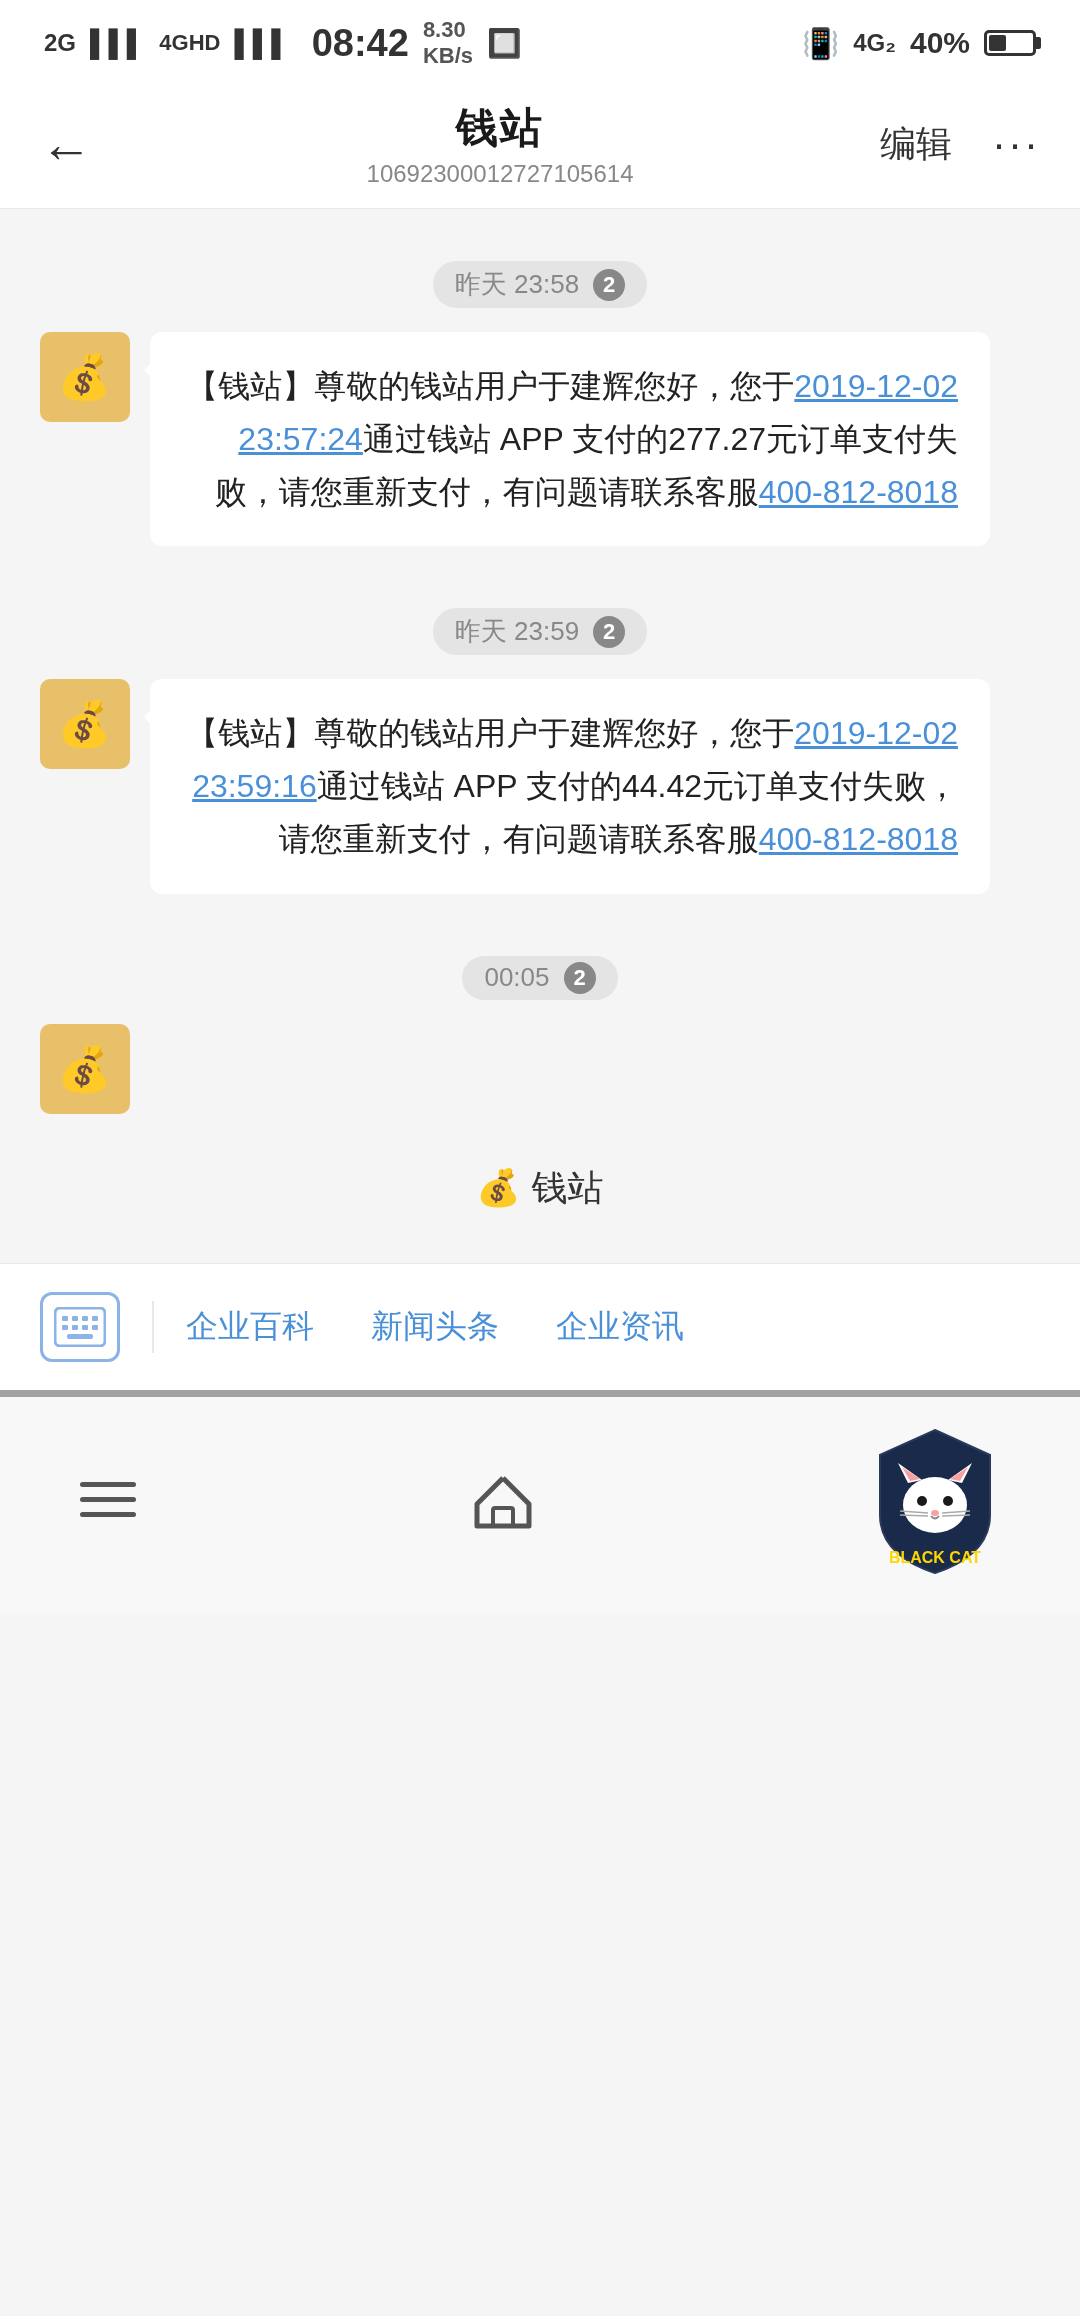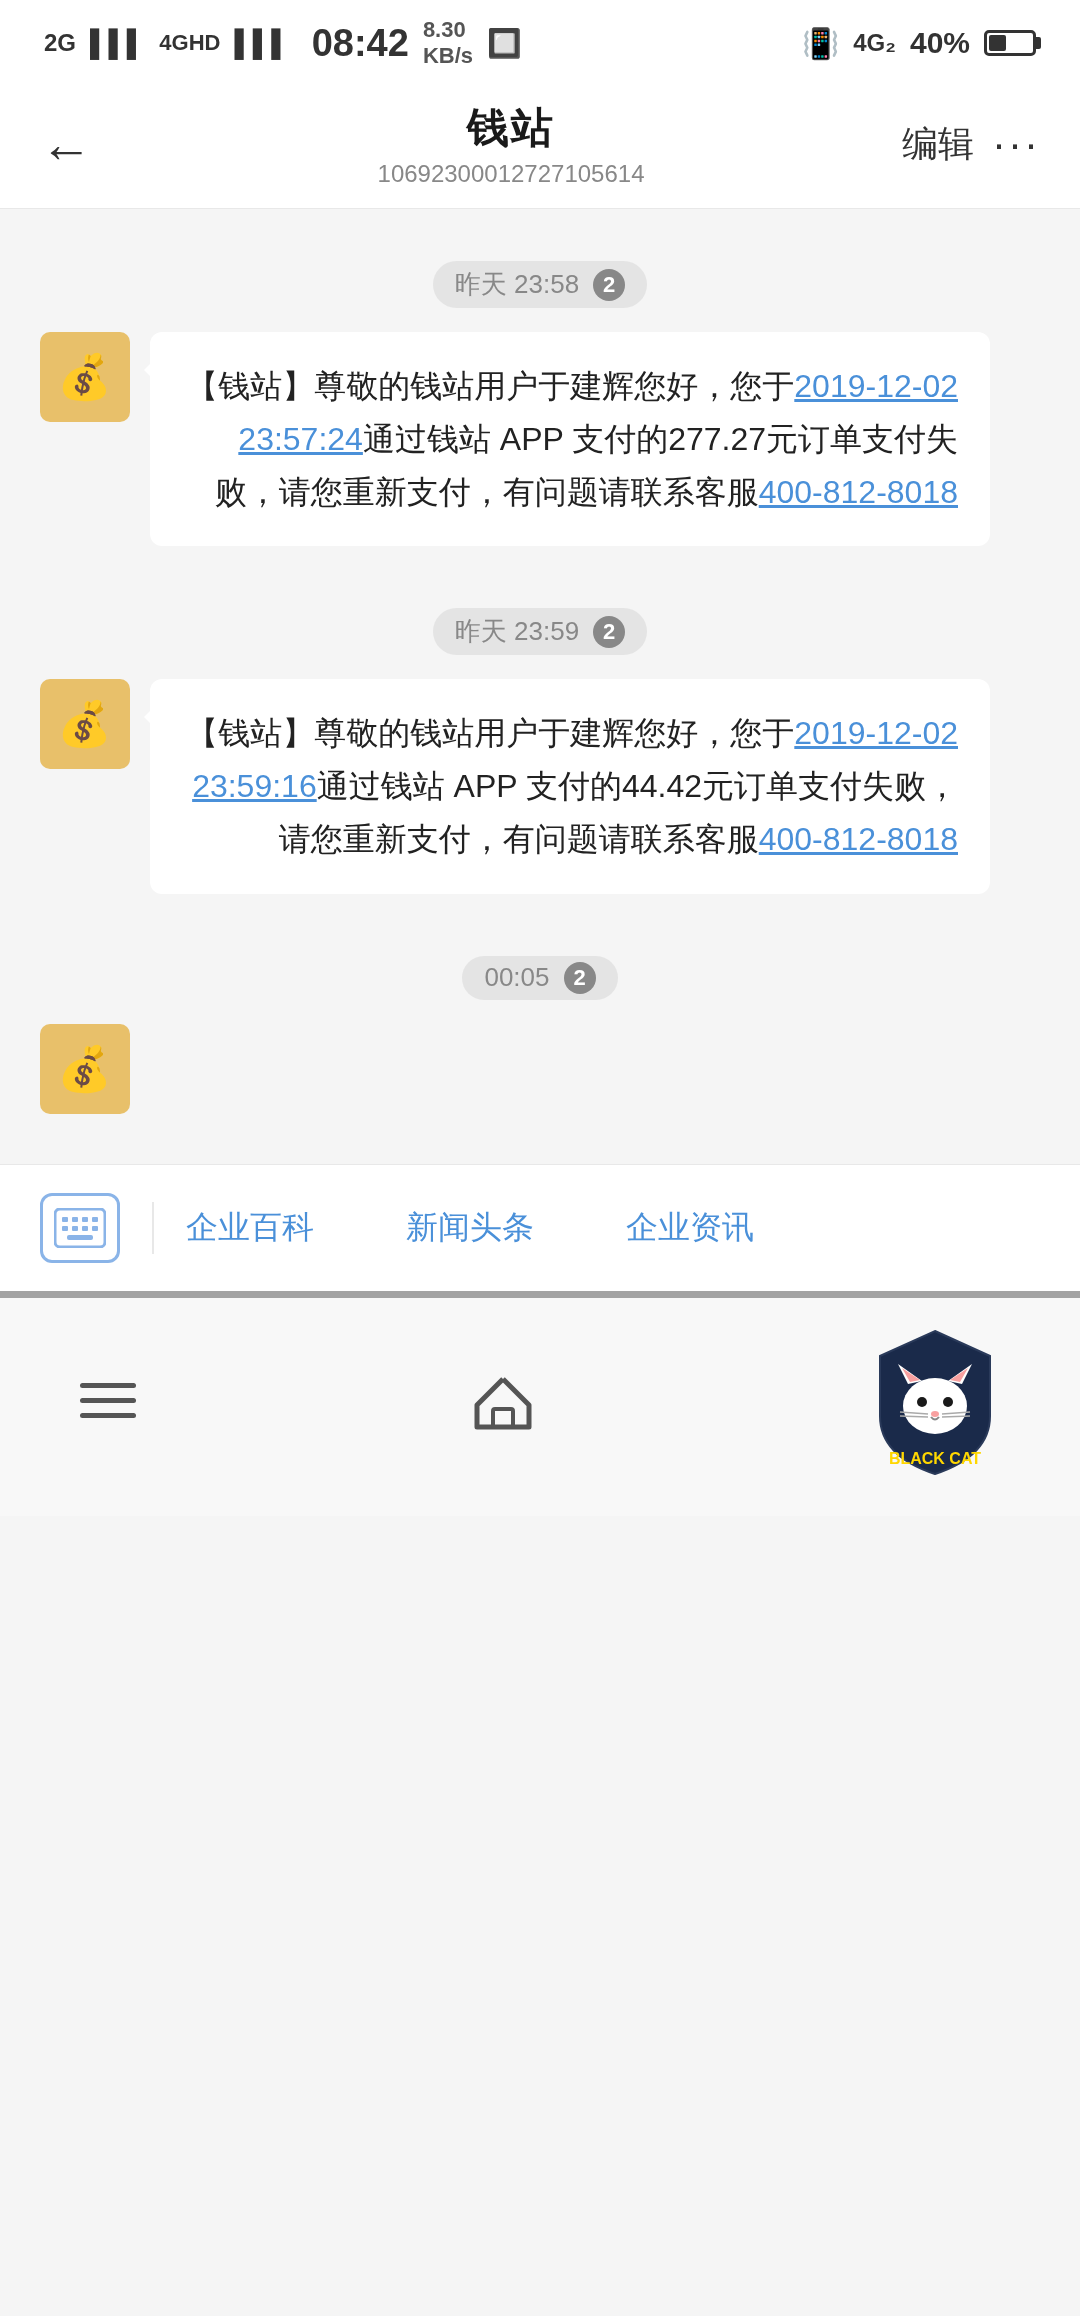--- a/index.html
+++ b/index.html
@@ -98,21 +98,21 @@
     }
     .nav-left {
       font-size: 50px;
       color: #333;
       cursor: pointer;
       width: 80px;
     }
     .nav-right {
       display: flex;
       align-items: center;
-      gap: 18px;
+      gap: 40px;
     }
     .nav-edit {
       font-size: 34px;
       color: #333;
     }
     .nav-more {
       font-size: 38px;
       color: #333;
       letter-spacing: -2px;
     }
@@ -230,21 +230,21 @@
     }
     .toolbar-divider {
       width: 2px;
       height: 52px;
       background: #e8e8e8;
       margin: 0 32px;
       flex-shrink: 0;
     }
     .toolbar-links {
       display: flex;
-      gap: 92px;
+      gap: 57px;
       flex: 1;
       justify-content: flex-start;
     }
     .toolbar-link {
       font-size: 32px;
       color: #4a90d9;
     }
 
     
     .bottom-nav {
@@ -350,20 +350,23 @@
   <div class="msg-timestamp">
     <div class="timestamp-inner">
       <span style="font-size:26px;color:#888;">00:05</span>
       <div class="timestamp-badge">2</div>
     </div>
   </div>
   <div class="msg-bubble-row">
     <div class="msg-avatar">💰</div>
   </div>
 
+  <div class="qianzhan-row">
+    <span class="qianzhan-icon">💰</span><span>钱站</span>
+  </div>
 
 </div>
 
 <div class="bottom-toolbar">
   <div class="toolbar-keyboard">
     <svg viewBox="0 0 52 40" fill="none" xmlns="http://www.w3.org/2000/svg">
       <rect x="1" y="1" width="50" height="38" rx="5" stroke="#8ab4e8" stroke-width="3" fill="none"></rect>
       <rect x="8" y="9" width="6" height="5" rx="1" fill="#8ab4e8"></rect>
       <rect x="18" y="9" width="6" height="5" rx="1" fill="#8ab4e8"></rect>
       <rect x="28" y="9" width="6" height="5" rx="1" fill="#8ab4e8"></rect>

